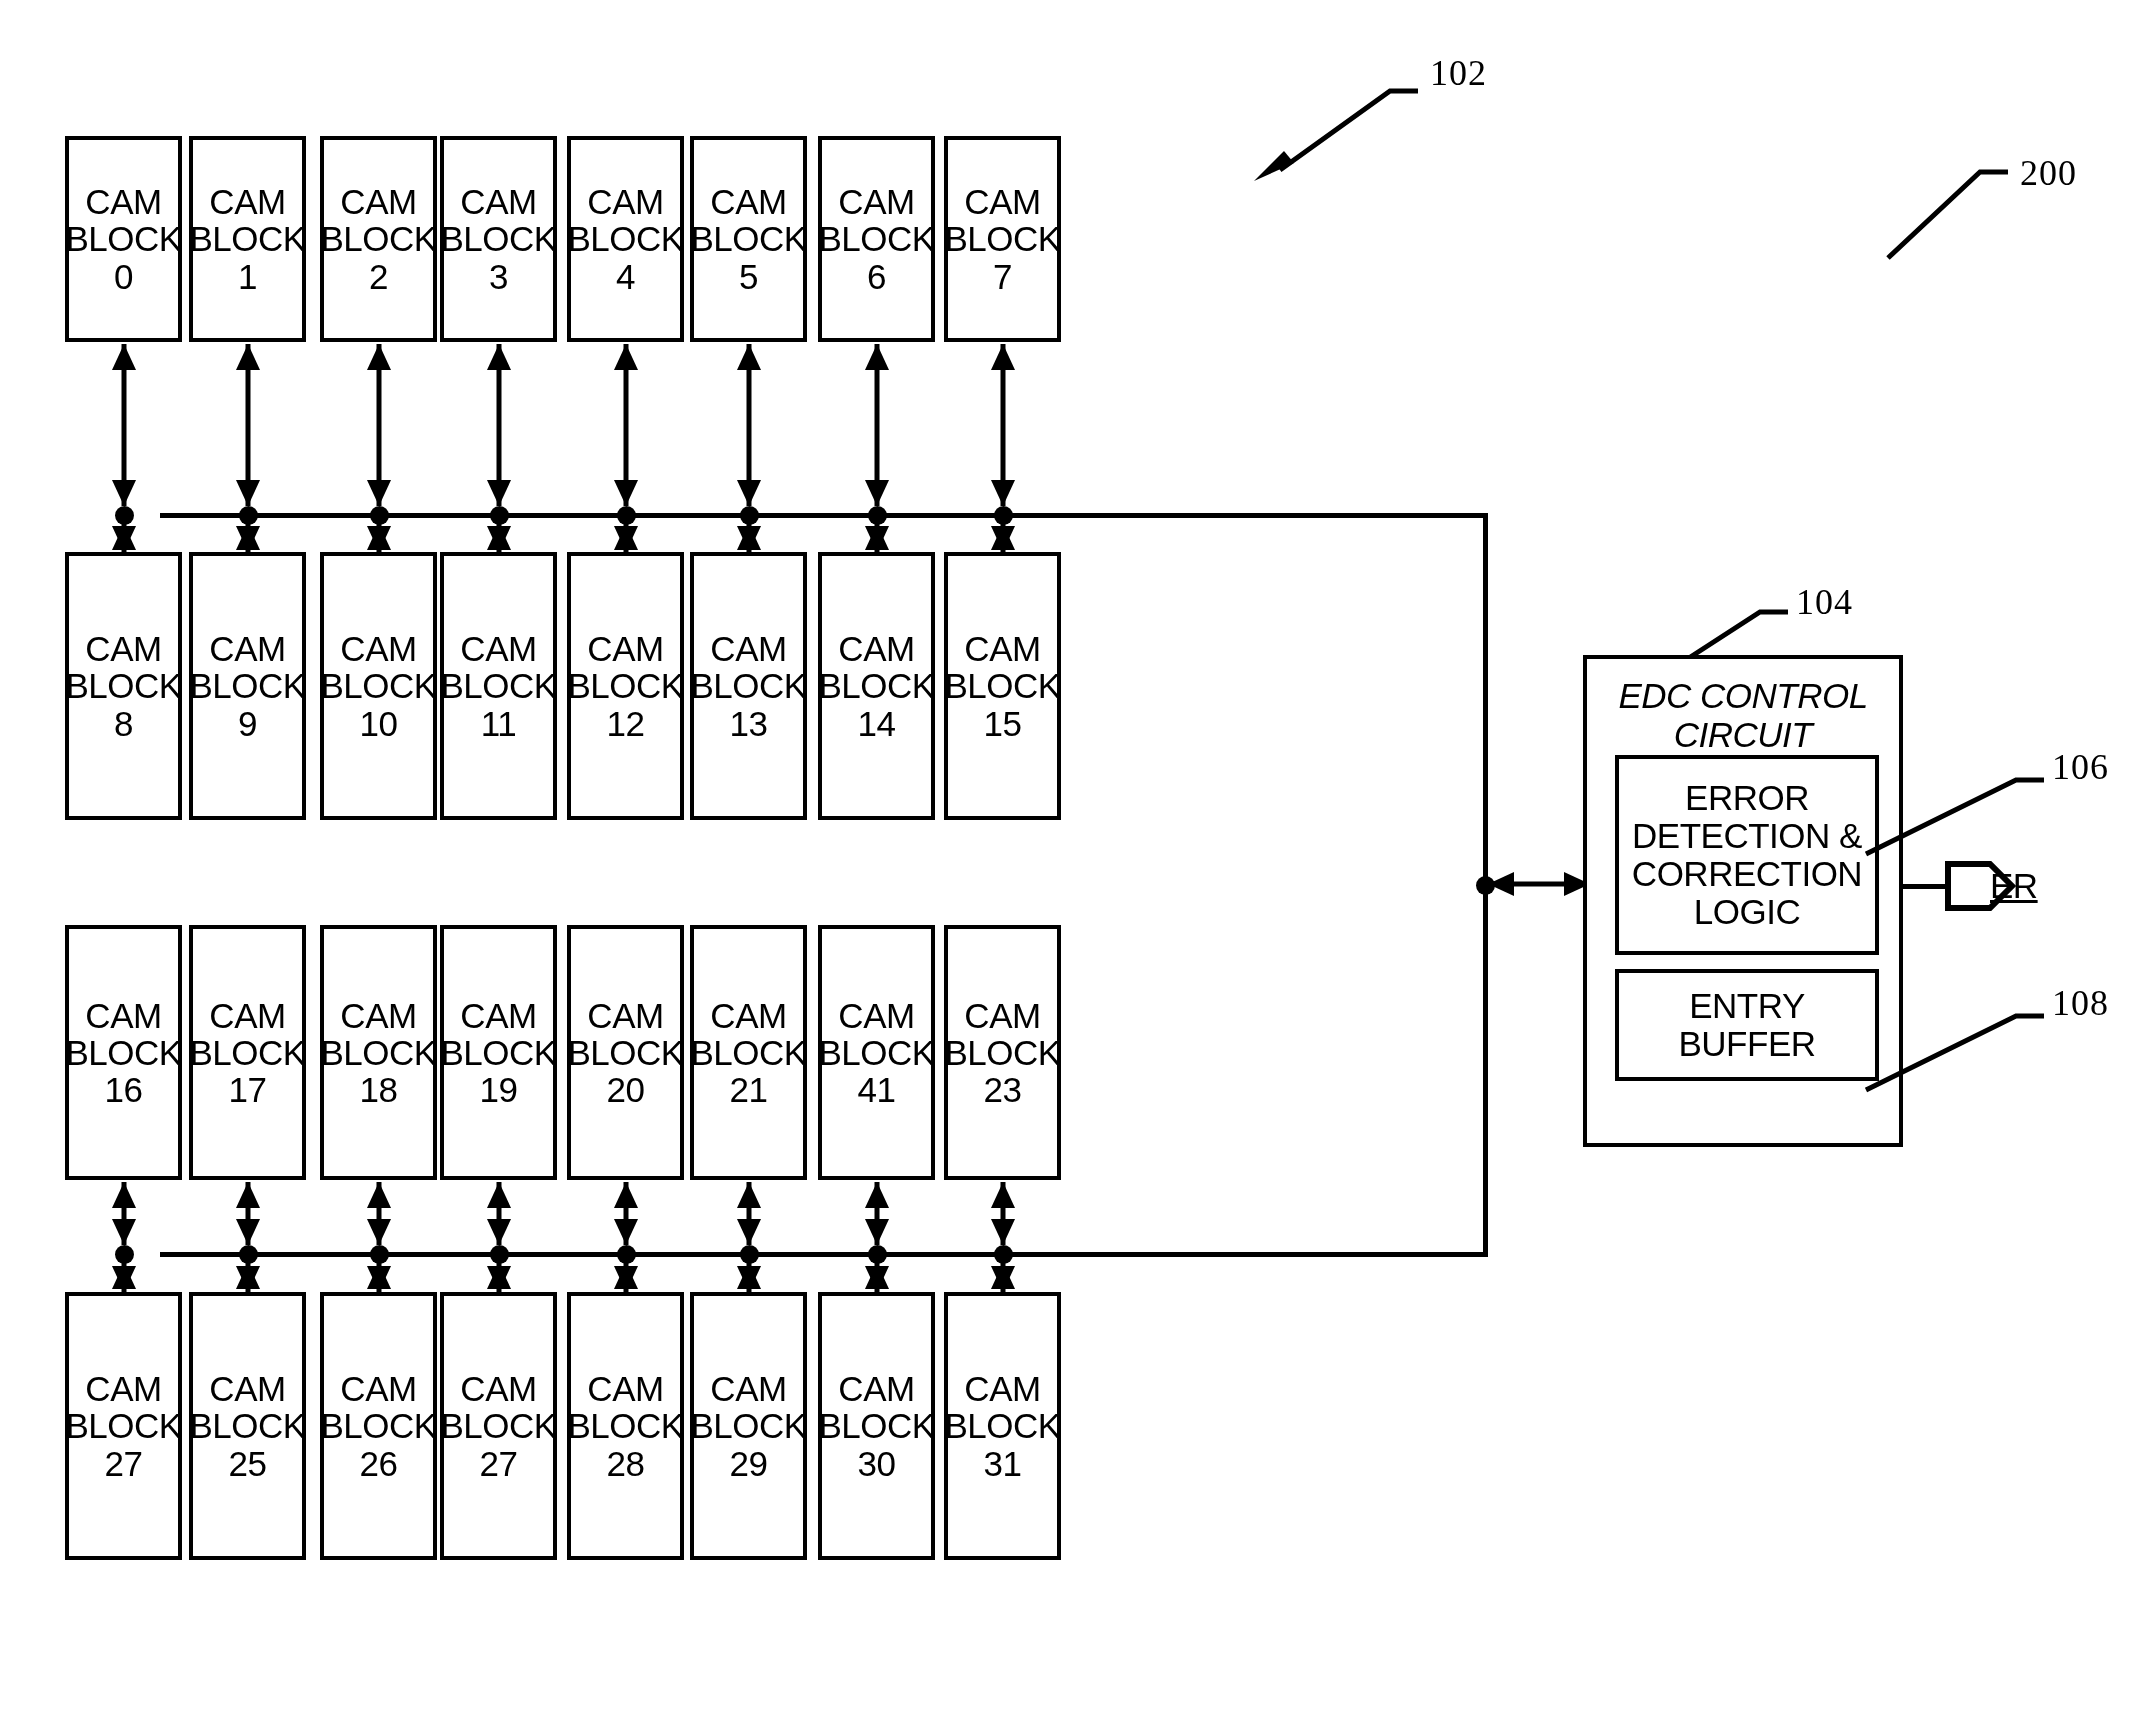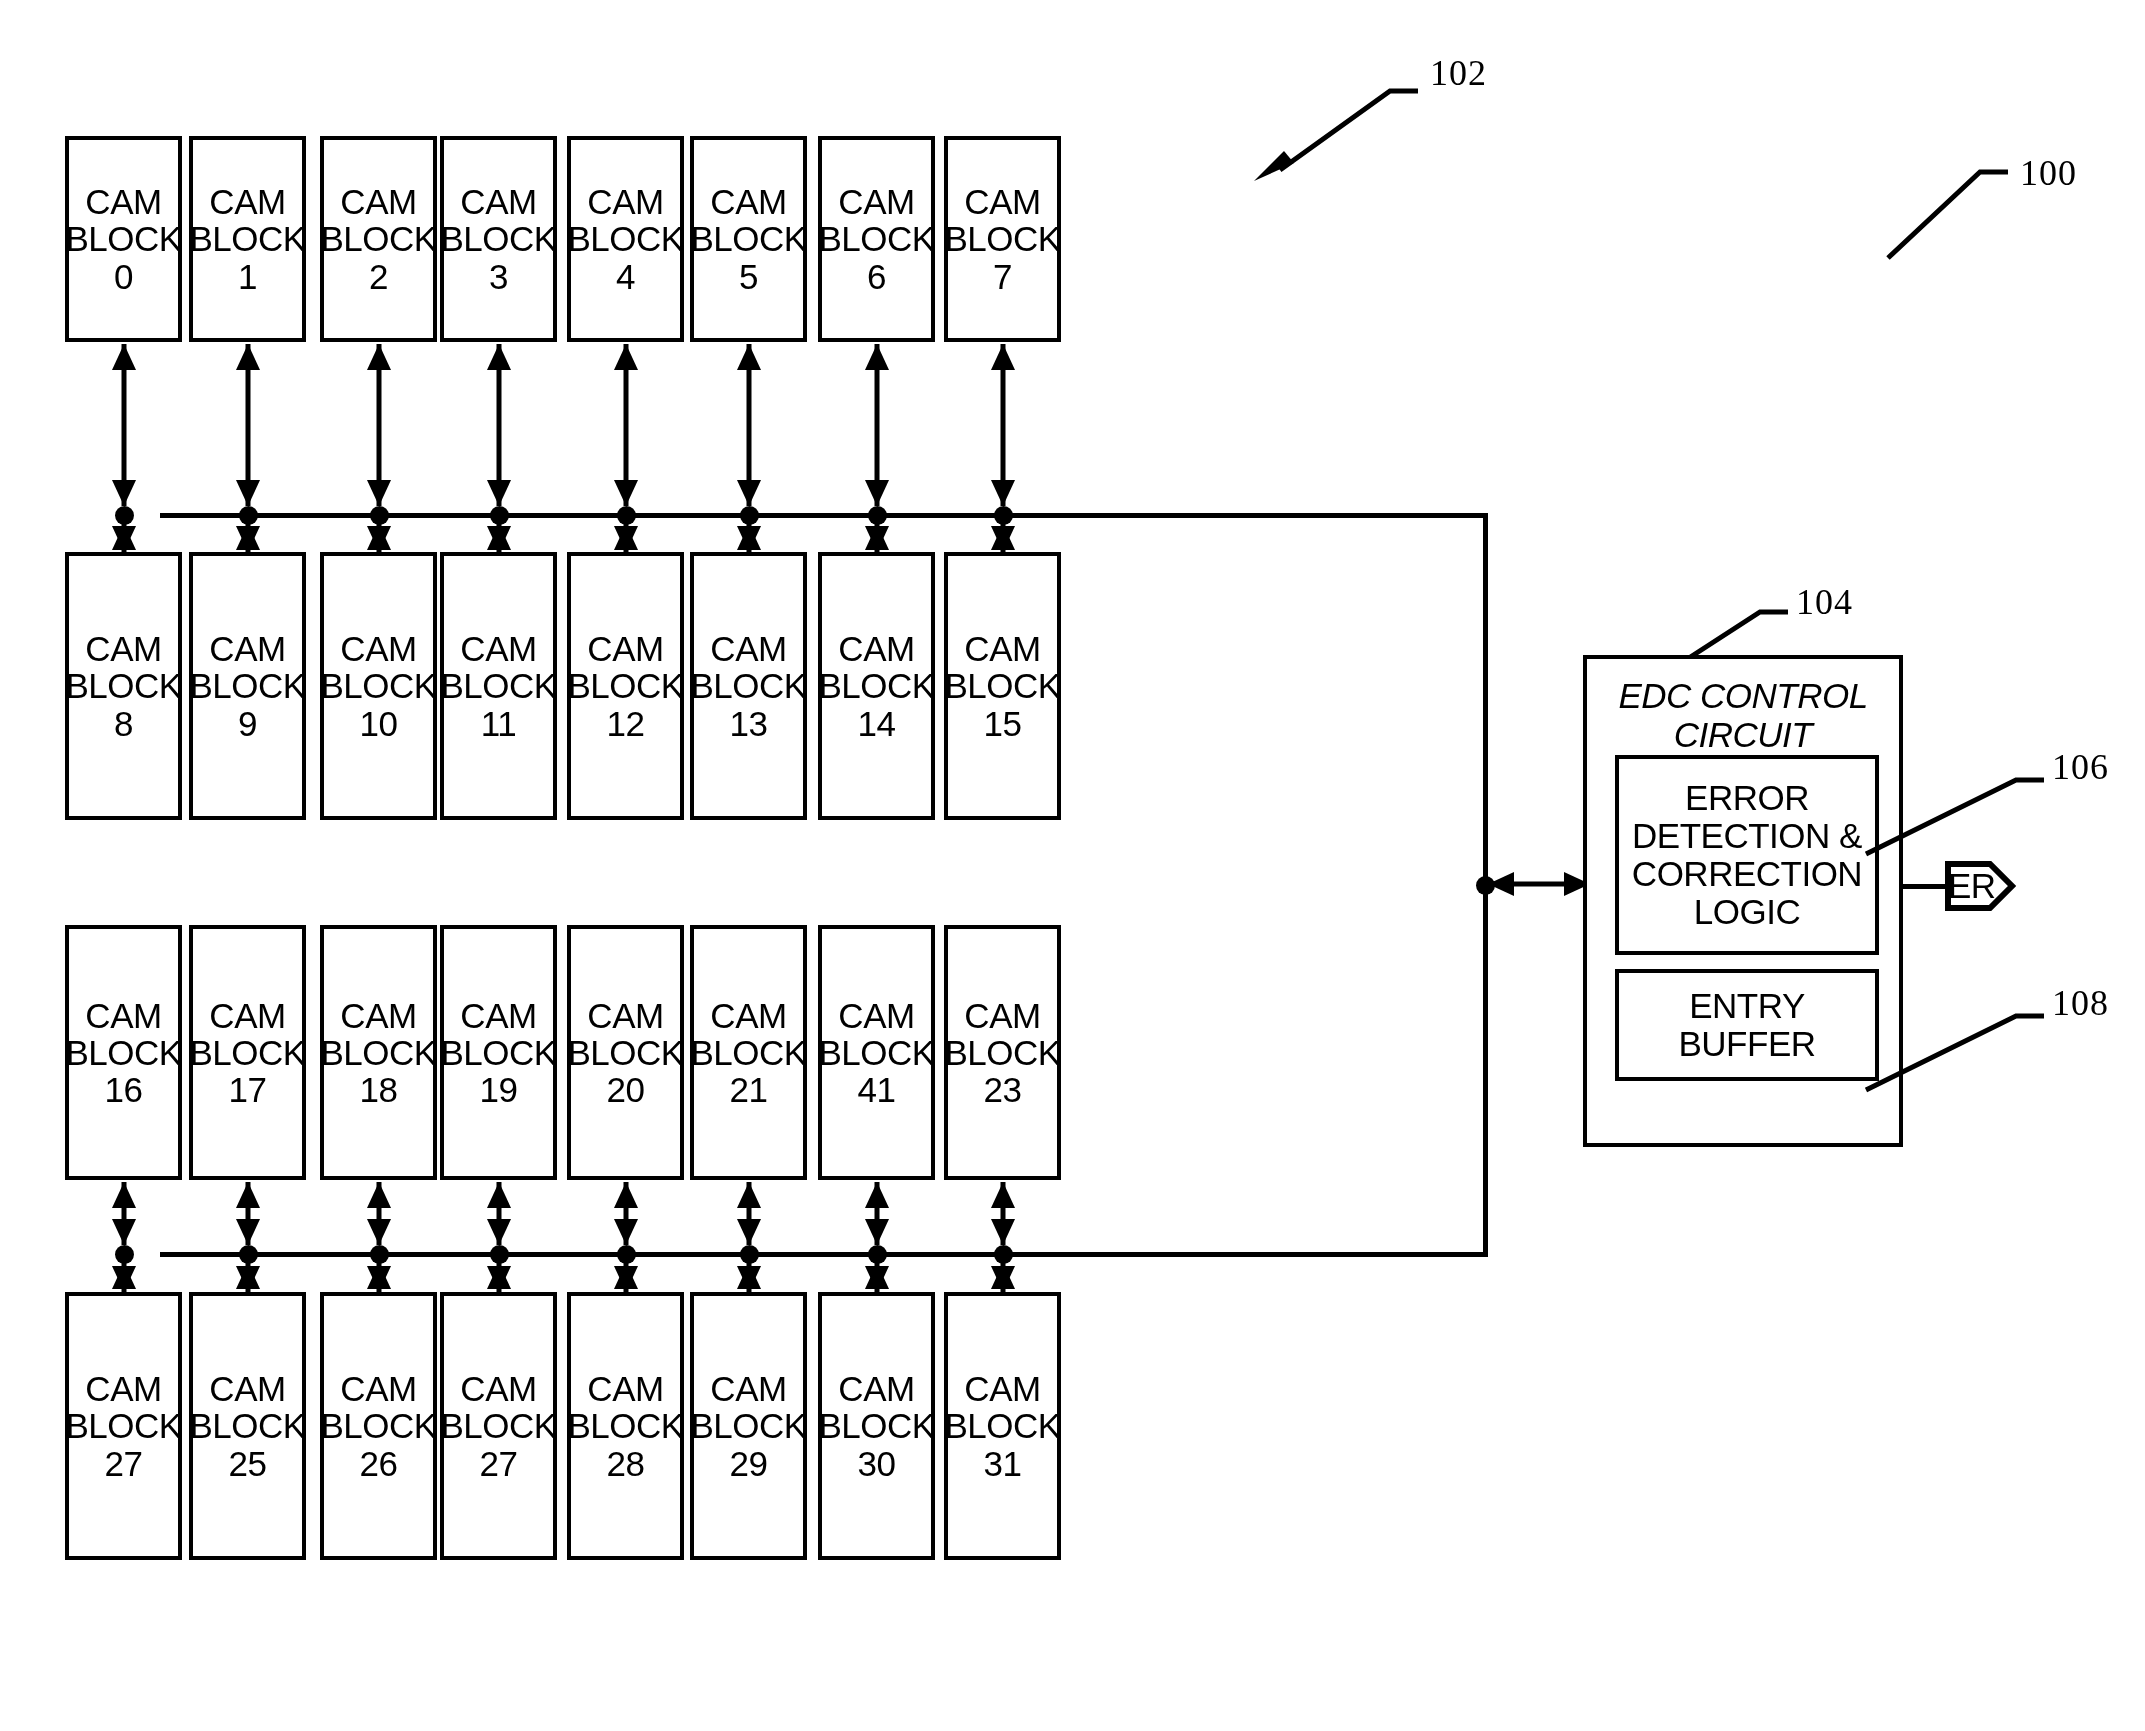--- a/index.html
+++ b/index.html
@@ -157,21 +157,21 @@
 
   <svg class="lead-svg" style="left:1240px; top:75px; width:180px; height:110px;" viewBox="0 0 180 110">
     <path d="M178 16 L150 16 L40 95" stroke="#000" stroke-width="5" fill="none"></path>
     <path d="M14 106 L54 88 L44 76 Z" fill="#000"></path>
   </svg>
   <div class="ref-num" style="left:1430px; top:52px;">102</div>
 
   <svg class="lead-svg" style="left:1880px; top:150px; width:160px; height:110px;" viewBox="0 0 160 110">
     <path d="M128 22 L100 22 L8 108" stroke="#000" stroke-width="5" fill="none"></path>
   </svg>
-  <div class="ref-num" style="left:2020px; top:152px;">100</div>
+  <div class="ref-num" style="left:2020px; top:152px;">200</div>
 
   <div id="cam-grid">
       <div class="cam-block" style="left: 65px; top: 136px; width: 117px; height: 206px;">
         <span class="cam-line">CAM</span>
         <span class="cam-line">BLOCK</span>
         <span class="cam-num">0</span>
       </div>
       <div class="cam-block" style="left: 189px; top: 136px; width: 117px; height: 206px;">
         <span class="cam-line">CAM</span>
         <span class="cam-line">BLOCK</span>
@@ -373,21 +373,21 @@
 
   <svg class="lead-svg" style="left:1858px; top:1002px; width:190px; height:90px;" viewBox="0 0 190 90">
     <path d="M186 14 L158 14 L8 88" stroke="#000" stroke-width="5" fill="none"></path>
   </svg>
   <div class="ref-num" style="left:2052px; top:982px;">108</div>
 
   <div class="wire-h" style="left:1900px; top:884px; width:46px;"></div>
   <svg class="lead-svg" style="left:1944px; top:856px; width:72px; height:60px;" viewBox="0 0 72 60">
     <path d="M4 8 L46 8 L68 30 L46 52 L4 52 Z" fill="#fff" stroke="#000" stroke-width="6" stroke-linejoin="miter"></path>
   </svg>
-  <div class="er-label" style="left:1948px; top:866px;">ER</div>
+  <div class="er-label" style="left:1990px; top:866px;text-decoration:underline;">ER</div>
 
 <div class="dbl-arrow-v" style="left: 103.5px; top: 344px; width: 40px; height: 162px;">
       <div class="stem"></div>
       <div class="head-up"></div>
       <div class="head-dn"></div>
     </div>
     <div class="dbl-arrow-v" style="left: 103.5px; top: 524px; width: 40px; height: 28px;">
       <div class="stem"></div>
       <div class="head-up"></div>
       <div class="head-dn"></div>

